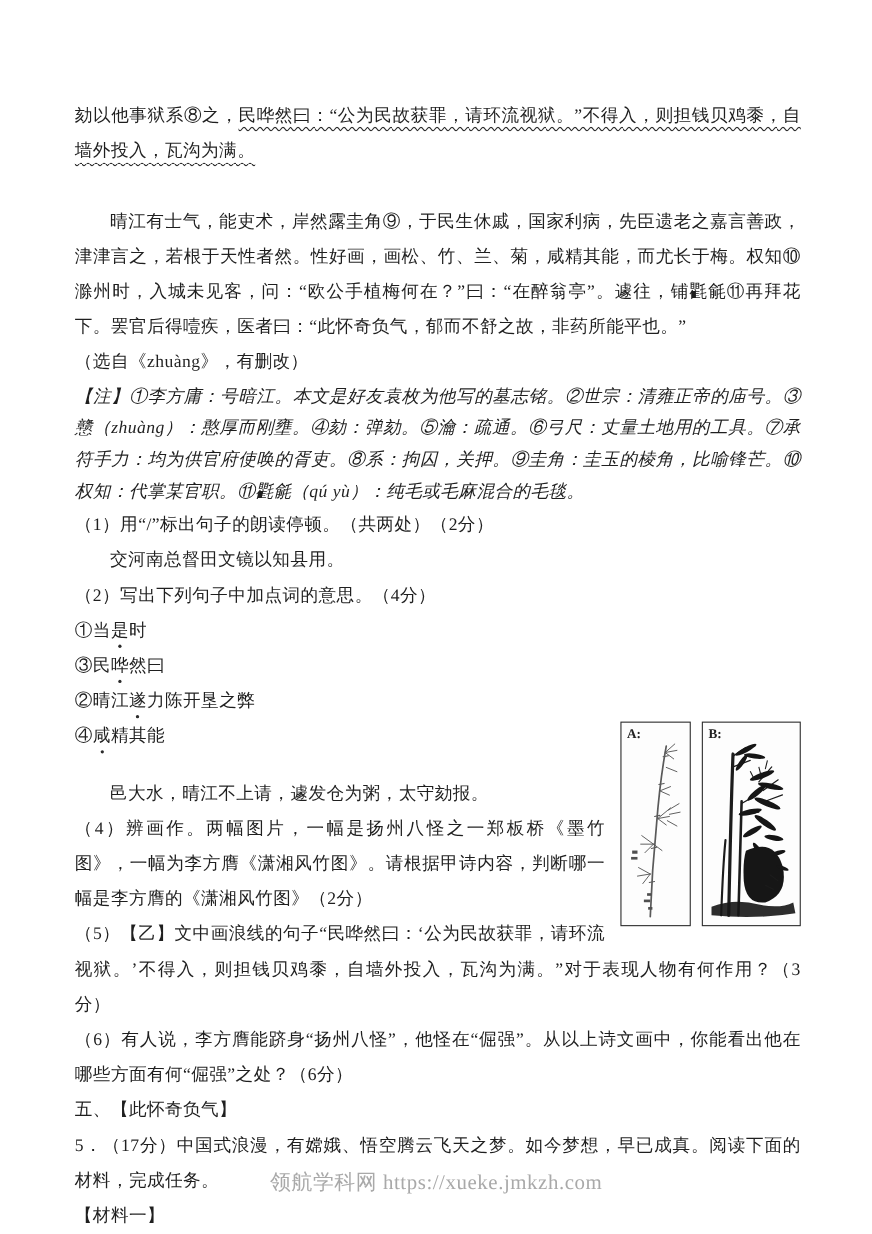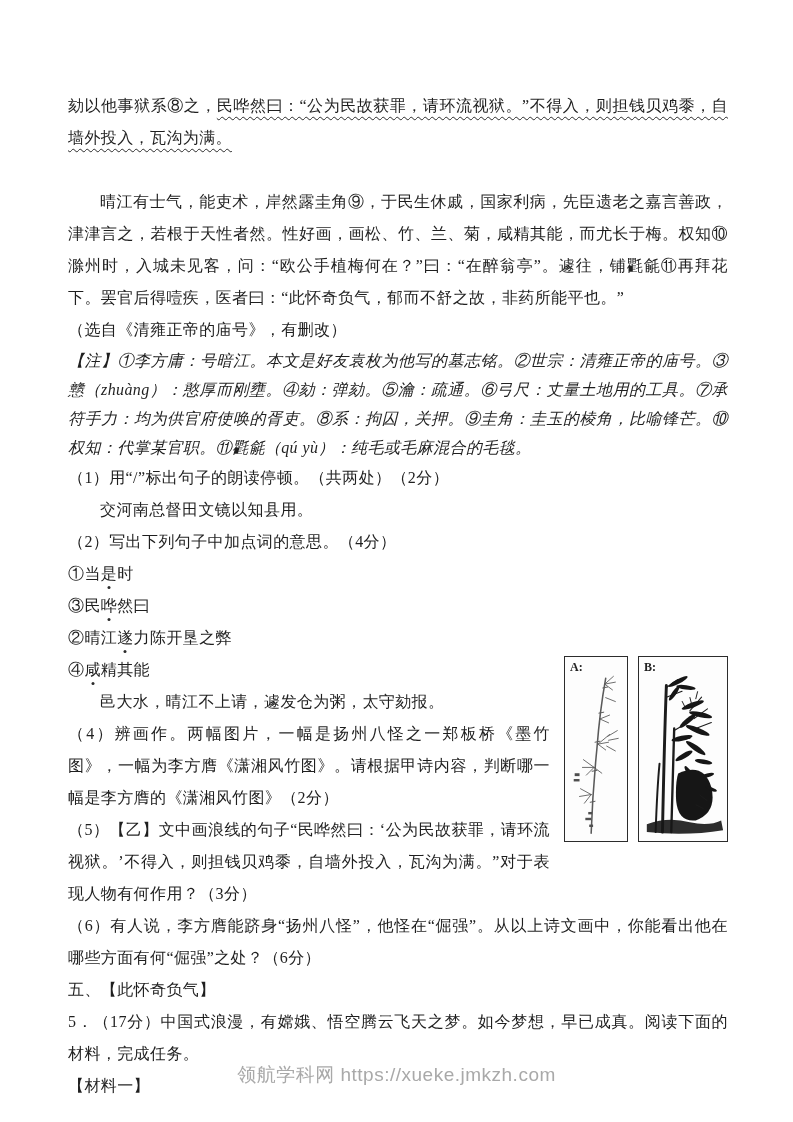--- a/index.html
+++ b/index.html
@@ -50,34 +50,34 @@
   .frame-label{
     position:absolute;top:3px;left:5px;
     font-weight:bold;font-size:12px;line-height:14px;
     font-family:"Liberation Serif",serif;color:#222;
     letter-spacing:0;
   }
   .frame svg{display:block;width:100%;height:100%;}
   .footer{
     position:absolute;left:0;top:1062px;width:793px;
     text-align:center;
-    font-family:Liberation Sans, sans-serif;
+    font-family:Liberation Serif, serif;
     font-size:19px;letter-spacing:0.5px;
     color:#a9a9a9;
   }
 </style>
 </head>
 <body>
 
 <div class="page">
   <div class="content">
     <div id="flow-a">
         <p><span>劾以他事狱系⑧之，</span><span class="wavy">民哗然曰：“公为民故获罪，请环流视狱。”不得入，则担钱贝鸡黍，自墙外投入，瓦沟为满。</span></p>
         <p style="text-indent: 2em; margin-top: 32px;"><span>晴江有士气，能吏术，岸然露圭角⑨，于民生休戚，国家利病，先臣遗老之嘉言善政，津津言之，若根于天性者然。性好画，画松、竹、兰、菊，咸精其能，而尤长于梅。权知⑩滁州时，入城未见客，问：“欧公手植梅何在？”曰：“在醉翁亭”。遽往，铺氍毹⑪再拜花下。罢官后得噎疾，医者曰：“此怀奇负气，郁而不舒之故，非药所能平也。”</span></p>
-        <p><span>（选自《清雍正帝的庙号》，有删改）</span></p>
+        <p><span>（选自《zhuàng》，有删改）</span></p>
         <p class="notes"><span>【注】①李方庸：号暗江。本文是好友袁枚为他写的墓志铭。②世宗：清雍正帝的庙号。③戆（zhuàng）：憨厚而刚壅。④劾：弹劾。⑤瀹：疏通。⑥弓尺：丈量土地用的工具。⑦承符手力：均为供官府使唤的胥吏。⑧系：拘囚，关押。⑨圭角：圭玉的棱角，比喻锋芒。⑩权知：代掌某官职。⑪氍毹（qú yù）：纯毛或毛麻混合的毛毯。</span></p>
         <p><span>（1）用“/”标出句子的朗读停顿。（共两处）（2分）</span></p>
         <p style="text-indent: 2em;"><span>交河南总督田文镜以知县用。</span></p>
         <p><span>（2）写出下列句子中加点词的意思。（4分）</span></p>
         <p><span>①当</span><span class="dot">是</span><span>时</span></p>
         <p><span>③民</span><span class="dot">哗</span><span>然曰</span></p>
         <p><span>②晴江</span><span class="dot">遂</span><span>力陈开垦之弊</span></p>
       </div>
     <div id="flow-b">
       <aside class="figure-box">
@@ -132,21 +132,21 @@
             </g>
             <g stroke="#1c1c1c" stroke-width="1" fill="none">
               <path d="M44,44 L48,52 M52,40 L54,48 M60,34 L58,42"></path>
               <path d="M62,140 L70,146 M58,150 L66,154"></path>
             </g>
           </svg>
           <span class="frame-label">B:</span>
         </div>
       </aside>
     <p><span>④</span><span class="dot">咸</span><span>精其能</span></p>
-        <p style="text-indent: 2em;"><span>邑大水，晴江不上请，遽发仓为粥，太守劾报。</span></p>
+        <p style="text-indent: 2em; margin-top: 20px;"><span>邑大水，晴江不上请，遽发仓为粥，太守劾报。</span></p>
         <p><span>（4）辨画作。两幅图片，一幅是扬州八怪之一郑板桥《墨竹图》，一幅为李方膺《潇湘风竹图》。请根据甲诗内容，判断哪一幅是李方膺的《潇湘风竹图》（2分）</span></p>
         <p><span>（5）【乙】文中画浪线的句子“民哗然曰：‘公为民故获罪，请环流视狱。’不得入，则担钱贝鸡黍，自墙外投入，瓦沟为满。”对于表现人物有何作用？（3分）</span></p>
         <p><span>（6）有人说，李方膺能跻身“扬州八怪”，他怪在“倔强”。从以上诗文画中，你能看出他在哪些方面有何“倔强”之处？（6分）</span></p>
         <p><span>五、【此怀奇负气】</span></p>
         <p><span>5．（17分）中国式浪漫，有嫦娥、悟空腾云飞天之梦。如今梦想，早已成真。阅读下面的材料，完成任务。</span></p>
         <p><span>【材料一】</span></p>
       </div>
   </div>
   <div class="footer">领航学科网 https://xueke.jmkzh.com</div>
 </div>

